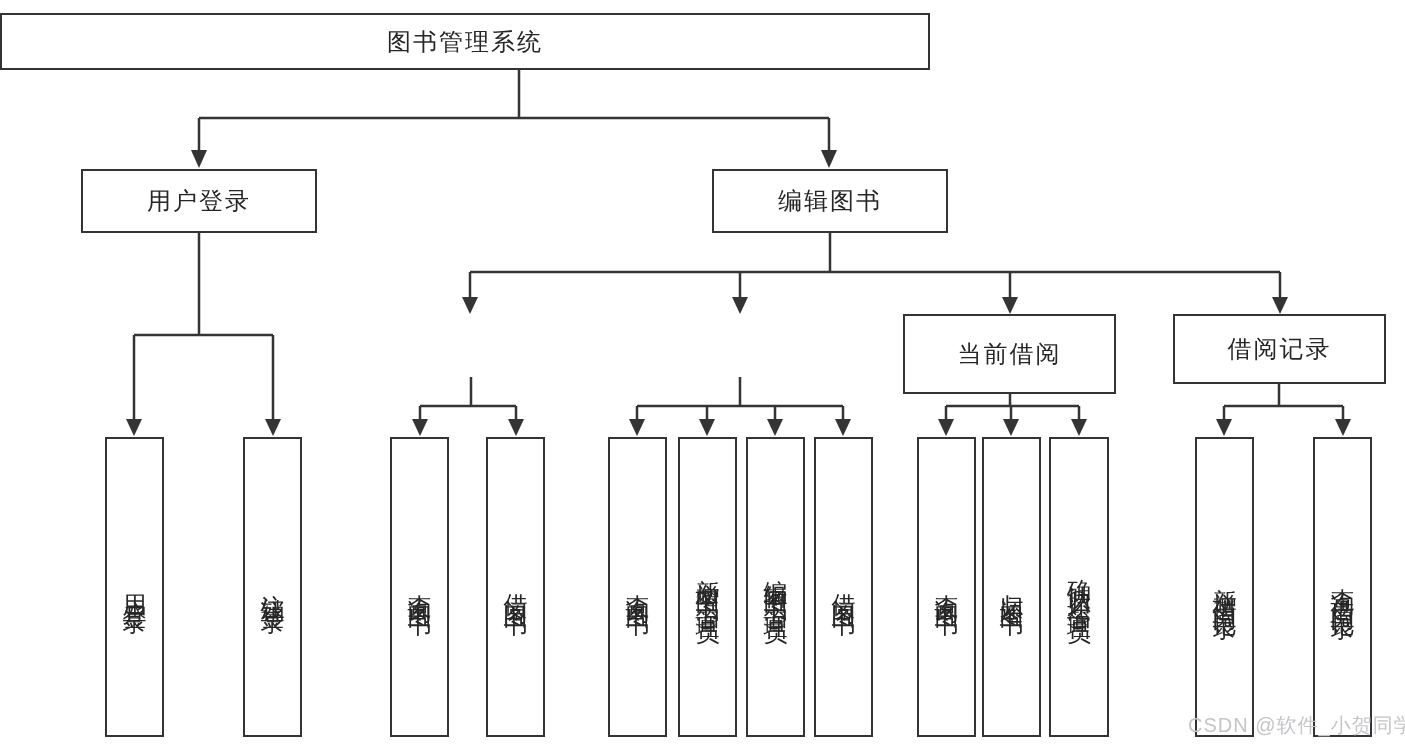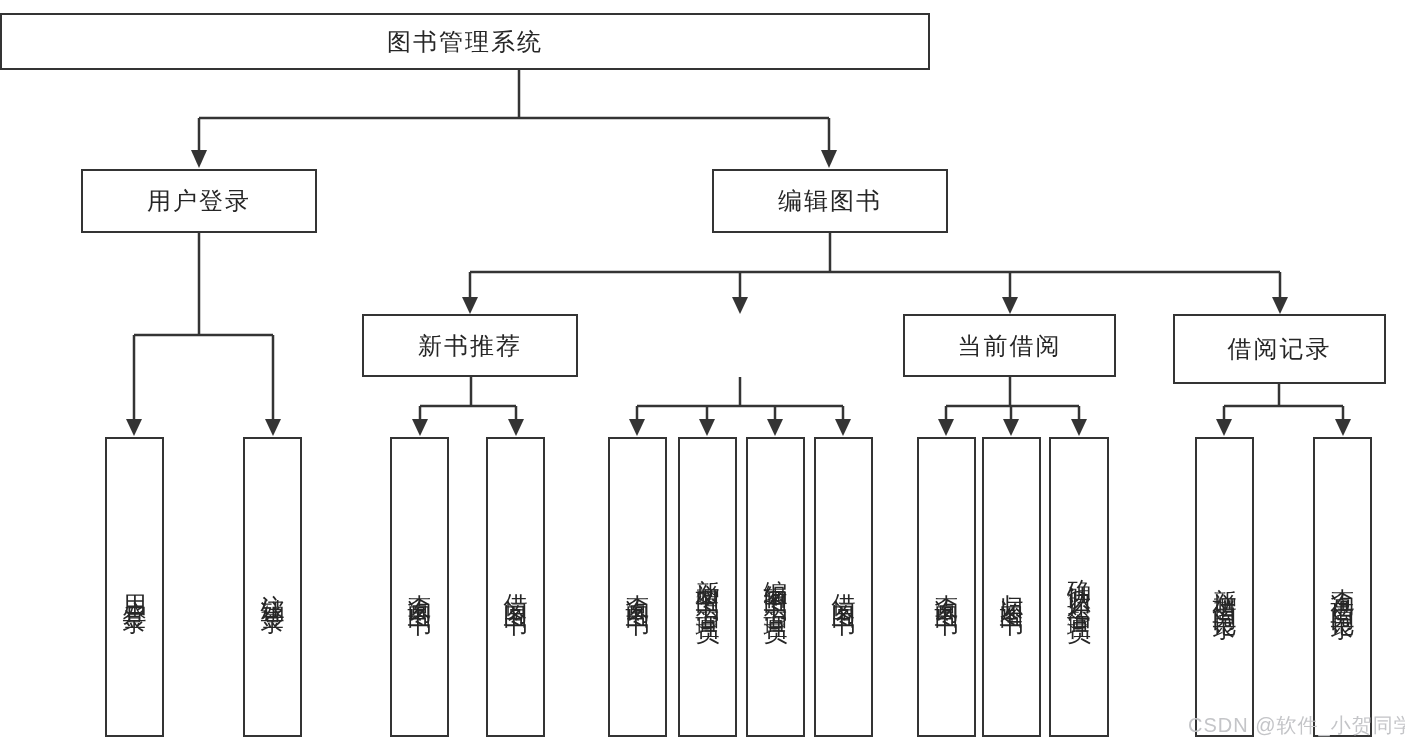--- a/index.html
+++ b/index.html
@@ -86,24 +86,21 @@
     <span>图书管理系统</span>
   </div>
 
   <div class="box h" style="left:81px;top:169px;width:236px;height:64px">
     <span>用户登录</span>
   </div>
   <div class="box h" style="left:712px;top:169px;width:236px;height:64px">
     <span>编辑图书</span>
   </div>
 
-  <div class="box h" style="left:362px;top:314px;width:216px;height:63px">
-    <span>新书推荐</span>
-  </div>
-  <div class="box h" style="left:903px;top:314px;width:213px;height:63px">
+  <div class="box h" style="left:903px;top:314px;width:213px;height:80px">
     <span>当前借阅</span>
   </div>
   <div class="box h" style="left:1173px;top:314px;width:213px;height:70px">
     <span>借阅记录</span>
   </div>
 
   <div class="box v" style="left:105px;top:437px;width:59px;height:300px">
     <span>用户登录</span>
   </div>
   <div class="box v" style="left:243px;top:437px;width:59px;height:300px">

